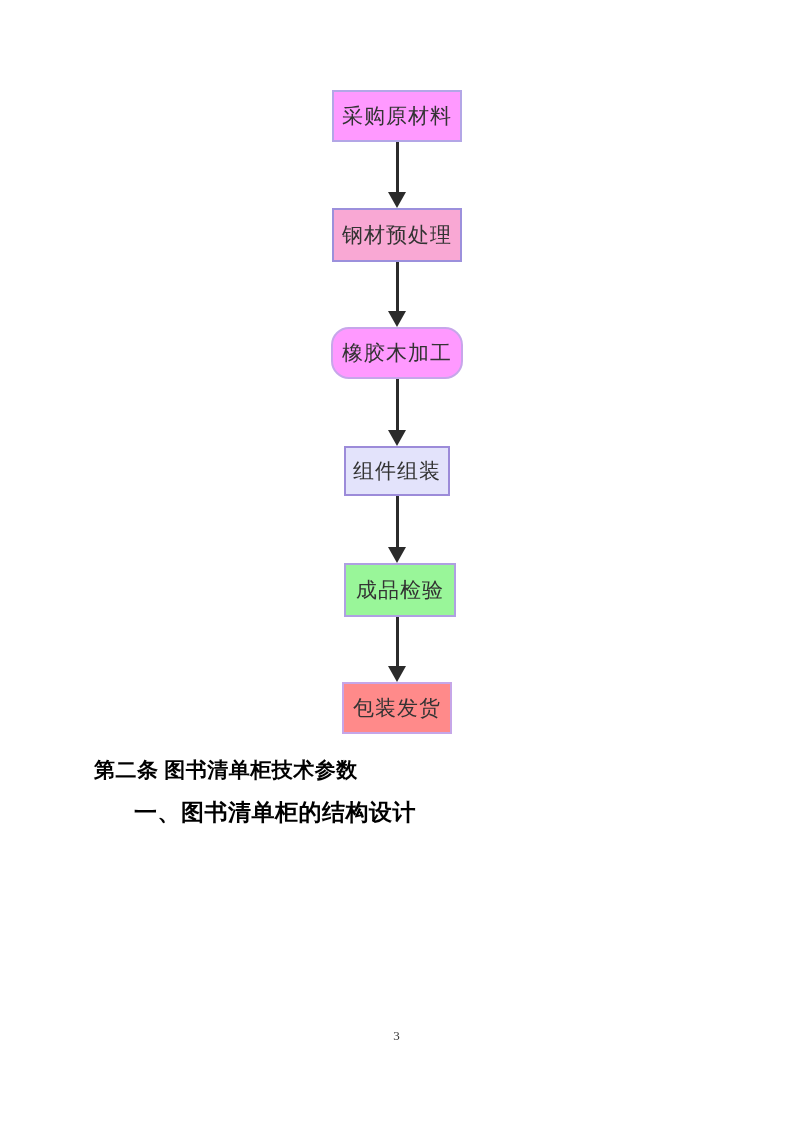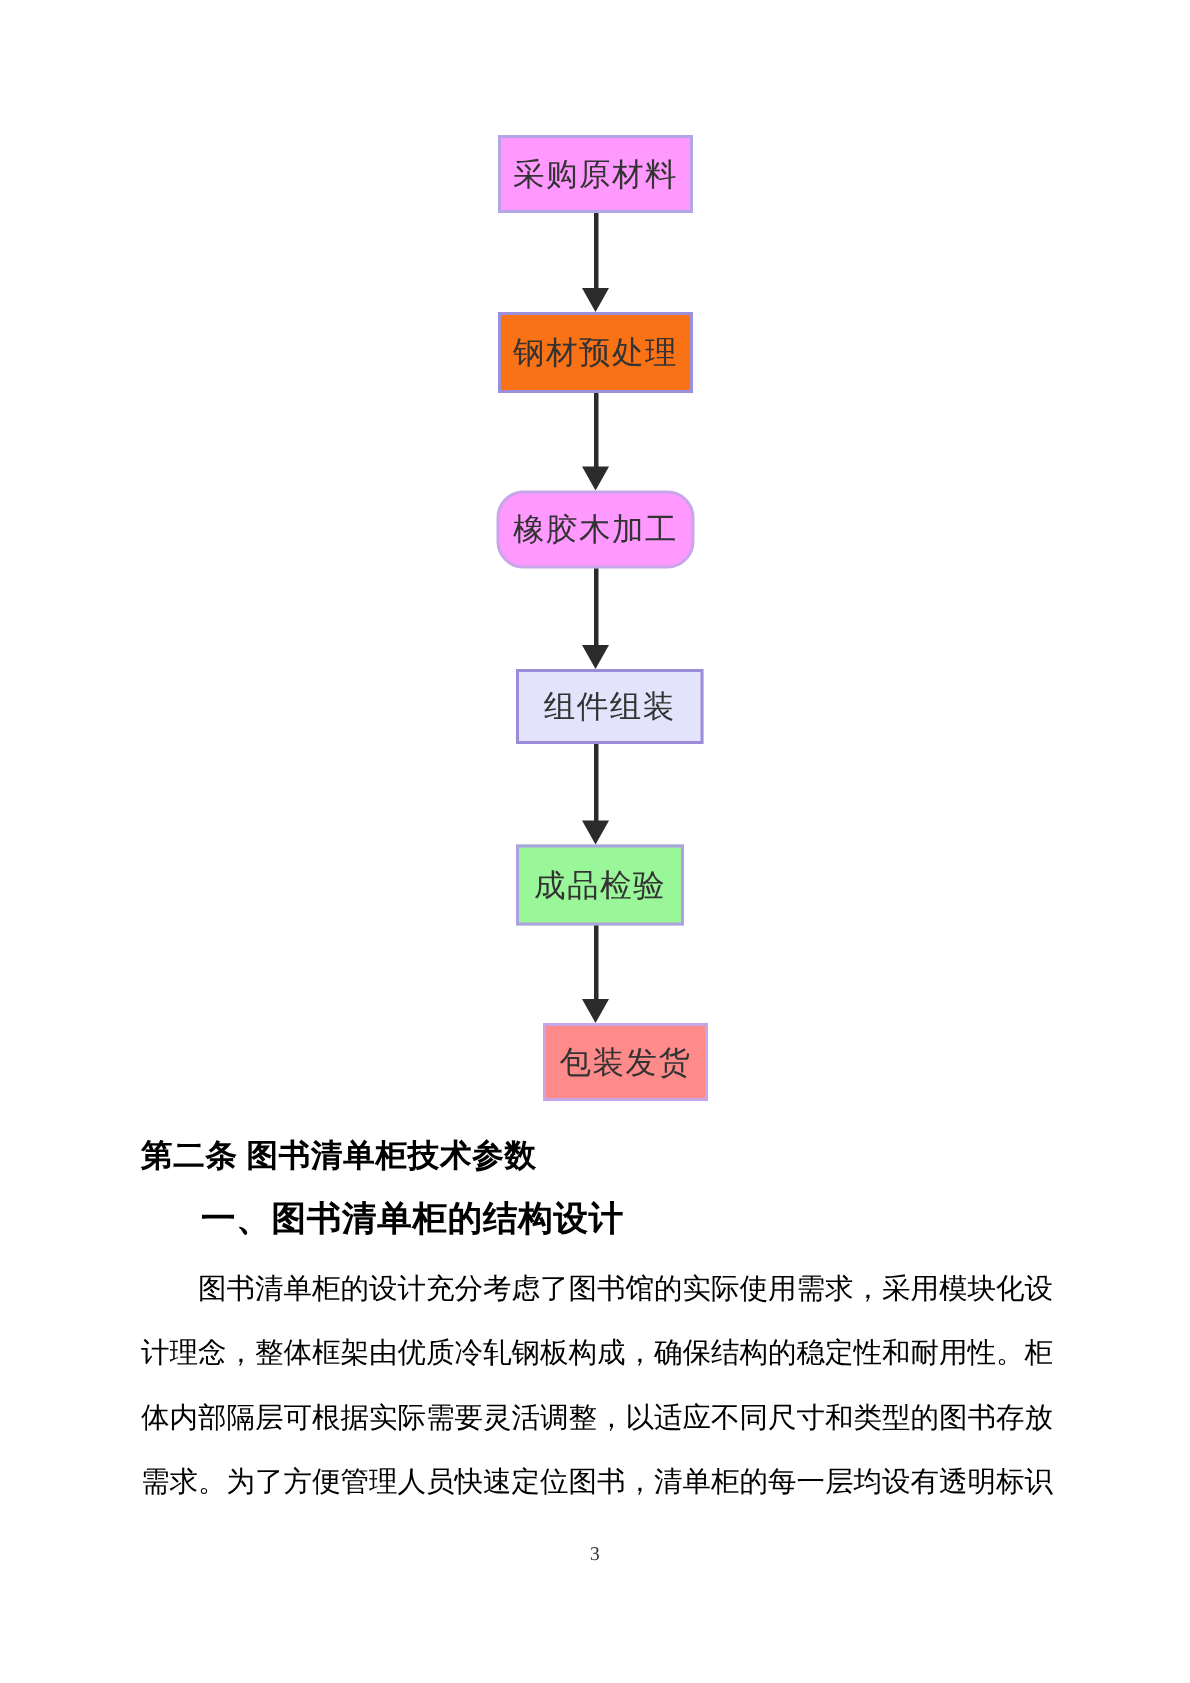--- a/index.html
+++ b/index.html
@@ -28,23 +28,23 @@
     justify-content: center;
     font-family: "Liberation Sans", "DejaVu Sans", sans-serif;
     font-size: 21px;
     color: #333333;
     letter-spacing: 1px;
     white-space: nowrap;
   }
   .n0 { left: 332px; top: 90px;  width: 130px; height: 52px; }
   .n1 { left: 332px; top: 208px; width: 130px; height: 54px; }
   .n2 { left: 331px; top: 327px; width: 132px; height: 52px; border-radius: 18px; }
-  .n3 { left: 344px; top: 446px; width: 125px; height: 50px; }
+  .n3 { left: 344px; top: 446px; width: 106px; height: 50px; }
   .n4 { left: 344px; top: 563px; width: 112px; height: 54px; }
-  .n5 { left: 362px; top: 682px; width: 110px; height: 52px; }
+  .n5 { left: 342px; top: 682px; width: 110px; height: 52px; }
 
   .flow-arrow {
     position: absolute;
     left: 384px;
     width: 26px;
   }
   .a0 { top: 142px; height: 66px; }
   .a1 { top: 262px; height: 65px; }
   .a2 { top: 379px; height: 67px; }
   .a3 { top: 496px; height: 67px; }
@@ -119,21 +119,21 @@
   <div class="flowchart">
 
     <div class="flow-node n0" style="background: rgb(255, 153, 255); border-color: rgb(179, 166, 230);">
       <span>采购原材料</span>
     </div>
     <div class="flow-arrow a0">
       <div class="stem" style="background: rgb(43, 43, 43);"></div>
       <div class="head" style="border-top-color: rgb(43, 43, 43);"></div>
     </div>
 
-    <div class="flow-node n1" style="background: #f97316; border-color: rgb(156, 144, 220);">
+    <div class="flow-node n1" style="background: #f9a8d4; border-color: rgb(156, 144, 220);">
       <span>钢材预处理</span>
     </div>
     <div class="flow-arrow a1">
       <div class="stem" style="background: rgb(43, 43, 43);"></div>
       <div class="head" style="border-top-color: rgb(43, 43, 43);"></div>
     </div>
 
     <div class="flow-node n2" style="background: rgb(255, 153, 255); border-color: rgb(199, 166, 234);">
       <span>橡胶木加工</span>
     </div>
@@ -160,23 +160,17 @@
 
     <div class="flow-node n5" style="background: rgb(255, 138, 138); border-color: rgb(198, 166, 232);">
       <span>包装发货</span>
     </div>
 
   </div>
 
   <div class="doc">
     <h2>第二条 图书清单柜技术参数</h2>
     <h3>一、图书清单柜的结构设计</h3>
-    <div class="para">
-      <div class="line indent">图书清单柜的设计充分考虑了图书馆的实际使用需求，采用模块化设</div>
-      <div class="line">计理念，整体框架由优质冷轧钢板构成，确保结构的稳定性和耐用性。柜</div>
-      <div class="line">体内部隔层可根据实际需要灵活调整，以适应不同尺寸和类型的图书存放</div>
-      <div class="line">需求。为了方便管理人员快速定位图书，清单柜的每一层均设有透明标识</div>
-    </div>
   </div>
 
   <div class="page-number">3</div>
 
 </div>
 
 </body></html>

